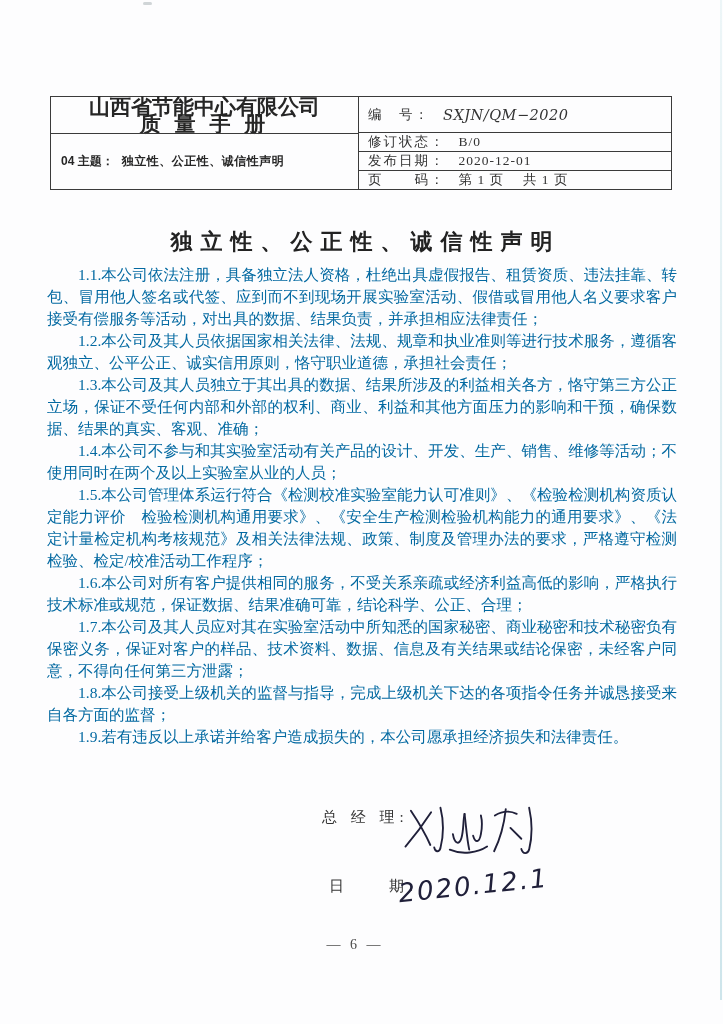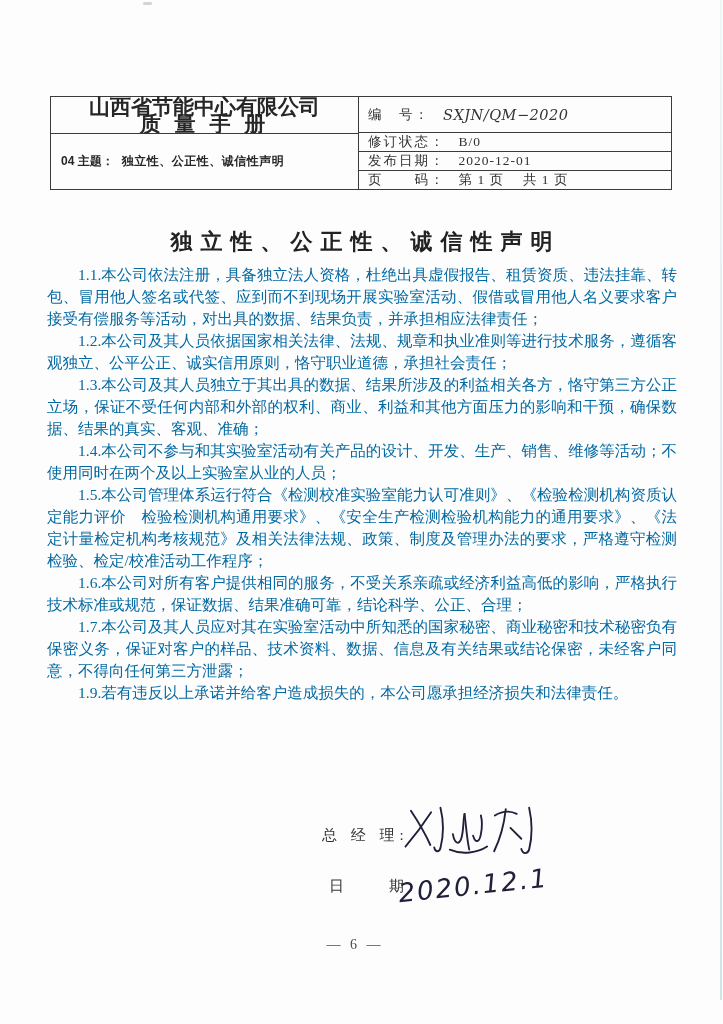--- a/index.html
+++ b/index.html
@@ -70,21 +70,21 @@
     position: absolute; left: 47px; top: 264px; width: 630px;
     font-size: 15.5px; line-height: 22px; text-align: justify;
     color: #0369a1;
   }
   .body-text p { text-indent: 2em; }
 
   
   .sig-label {
     position: absolute; font-size: 15px; color: #333; letter-spacing: 5px;
   }
-  .sig-label.manager { left: 322px; top: 826px; font-family: Liberation Serif, serif; }
+  .sig-label.manager { left: 322px; top: 808px; font-family: Liberation Serif, serif; }
   .sig-label.date { left: 329px; top: 877px; }
   .sig-name-svg { position: absolute; left: 400px; top: 802px; }
   .sig-date-svg { position: absolute; left: 392px; top: 860px; }
 
   
   .page-number {
     position: absolute; top: 937px; left: 0; width: 710px;
     text-align: center; font-size: 14px; color: #4a4a4a; letter-spacing: 3px;
   }
 </style>
@@ -130,20 +130,21 @@
   <div class="doc-title">独立性、公正性、诚信性声明</div>
 
   <div class="body-text">
     <p>1.1.本公司依法注册，具备独立法人资格，杜绝出具虚假报告、租赁资质、违法挂靠、转包、冒用他人签名或代签、应到而不到现场开展实验室活动、假借或冒用他人名义要求客户接受有偿服务等活动，对出具的数据、结果负责，并承担相应法律责任；</p>
     <p>1.2.本公司及其人员依据国家相关法律、法规、规章和执业准则等进行技术服务，遵循客观独立、公平公正、诚实信用原则，恪守职业道德，承担社会责任；</p>
     <p>1.3.本公司及其人员独立于其出具的数据、结果所涉及的利益相关各方，恪守第三方公正立场，保证不受任何内部和外部的权利、商业、利益和其他方面压力的影响和干预，确保数据、结果的真实、客观、准确；</p>
     <p>1.4.本公司不参与和其实验室活动有关产品的设计、开发、生产、销售、维修等活动；不使用同时在两个及以上实验室从业的人员；</p>
     <p>1.5.本公司管理体系运行符合《检测校准实验室能力认可准则》、《检验检测机构资质认定能力评价　检验检测机构通用要求》、《安全生产检测检验机构能力的通用要求》、《法定计量检定机构考核规范》及相关法律法规、政策、制度及管理办法的要求，严格遵守检测检验、检定/校准活动工作程序；</p>
     <p>1.6.本公司对所有客户提供相同的服务，不受关系亲疏或经济利益高低的影响，严格执行技术标准或规范，保证数据、结果准确可靠，结论科学、公正、合理；</p>
     <p>1.7.本公司及其人员应对其在实验室活动中所知悉的国家秘密、商业秘密和技术秘密负有保密义务，保证对客户的样品、技术资料、数据、信息及有关结果或结论保密，未经客户同意，不得向任何第三方泄露；</p>
+    <p>1.8.本公司接受上级机关的监督与指导，完成上级机关下达的各项指令任务并诚恳接受来自各方面的监督；</p>
     <p>1.9.若有违反以上承诺并给客户造成损失的，本公司愿承担经济损失和法律责任。</p>
   </div>
 
   <div class="sig-label manager">总 经 理:</div>
 
   <svg class="sig-name-svg" role="img" width="140" height="58" viewBox="0 0 180 72" fill="none" stroke="#20203a" stroke-width="2.4" stroke-linecap="round" aria-label="刘出利">
     <path d="M14,10 C22,22 31,36 39,54"></path>
     <path d="M40,12 C31,26 19,42 7,56"></path>
     <path d="M52,6 C56,22 56,42 52,58 C50,64 45,63 44,57"></path>
     <path d="M68,40 C70,52 76,55 79,45 C82,35 81,22 83,14"></path>

